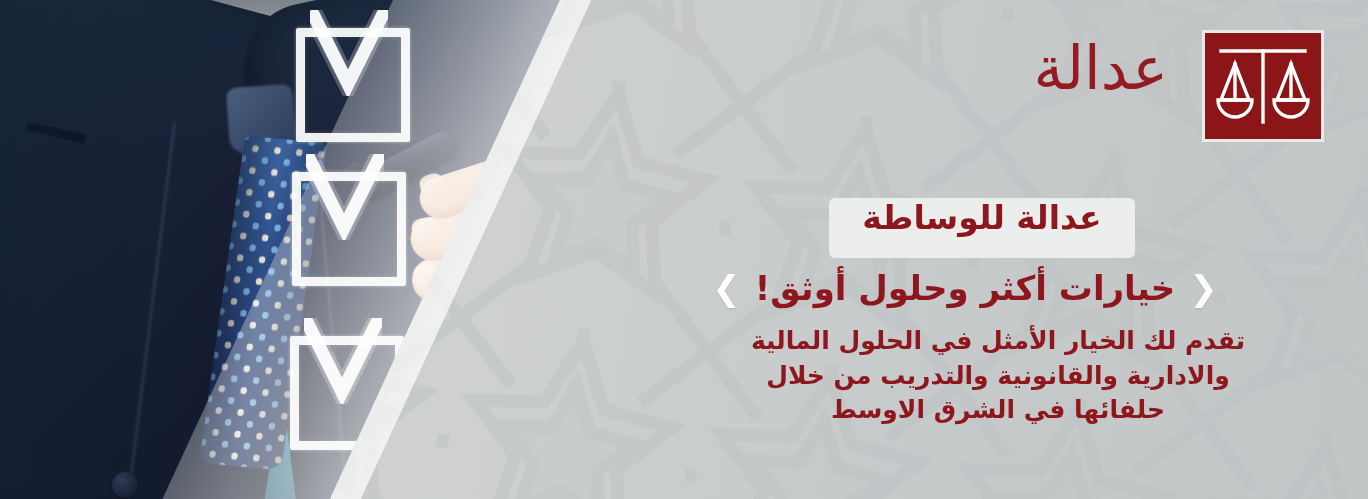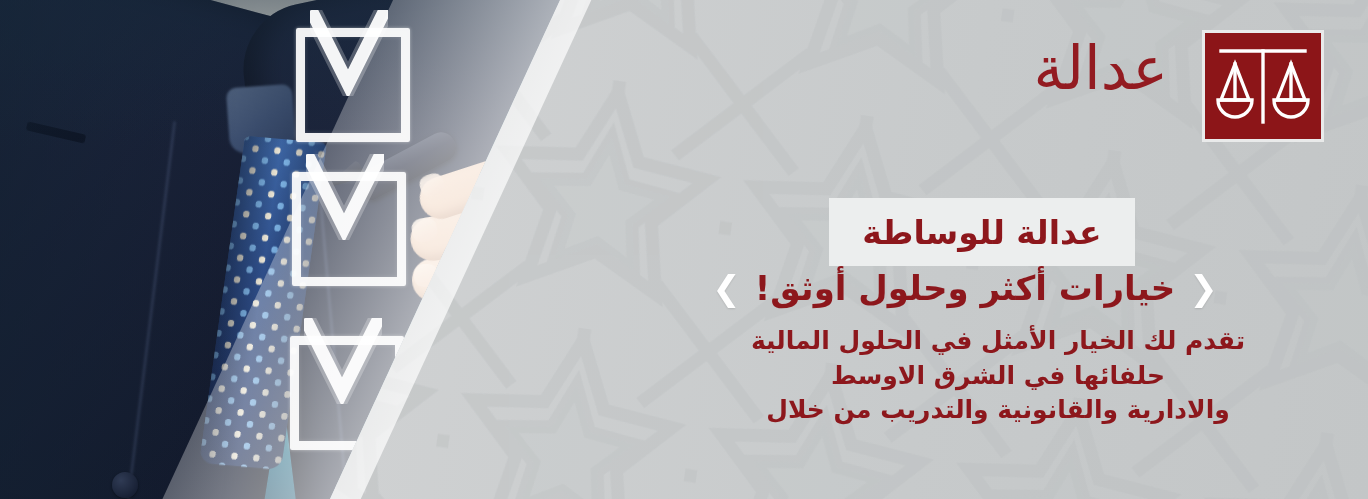--- a/index.html
+++ b/index.html
@@ -364,25 +364,26 @@
     align-items: center;
     justify-content: center;
     flex: none;
   }
   .brand-mark svg { width: 96px; height: 88px; display: block; }
 
   
   .headline-chip {
     position: absolute;
     right: 233px; top: 198px;
-    width: 306px; height: 68px;
+    width: 306px; height: 60px;
     background: #eceeee;
     display: flex;
-    align-items: center;
+    align-items: flex-start;
     justify-content: center;
+    border-radius: 6px;
   }
   .headline-chip span {
     font-size: 33px;
     font-weight: bold;
     color: #8d171c;
     direction: rtl;
     letter-spacing: .5px;
   }
 
   .tagline-row {
@@ -560,17 +561,17 @@
   </div>
 
   <div class="tagline-row">
     <span class="chev">❮</span>
     <span class="tagline-text">خيارات أكثر وحلول أوثق!</span>
     <span class="chev">❯</span>
   </div>
 
   <div class="body-copy">
     <p>تقدم لك الخيار الأمثل في الحلول المالية</p>
+    <p>والادارية والقانونية والتدريب من خلال</p>
     <p>حلفائها في الشرق الاوسط</p>
-    <p>والادارية والقانونية والتدريب من خلال</p>
   </div>
 
 </div>
 
 </body></html>

